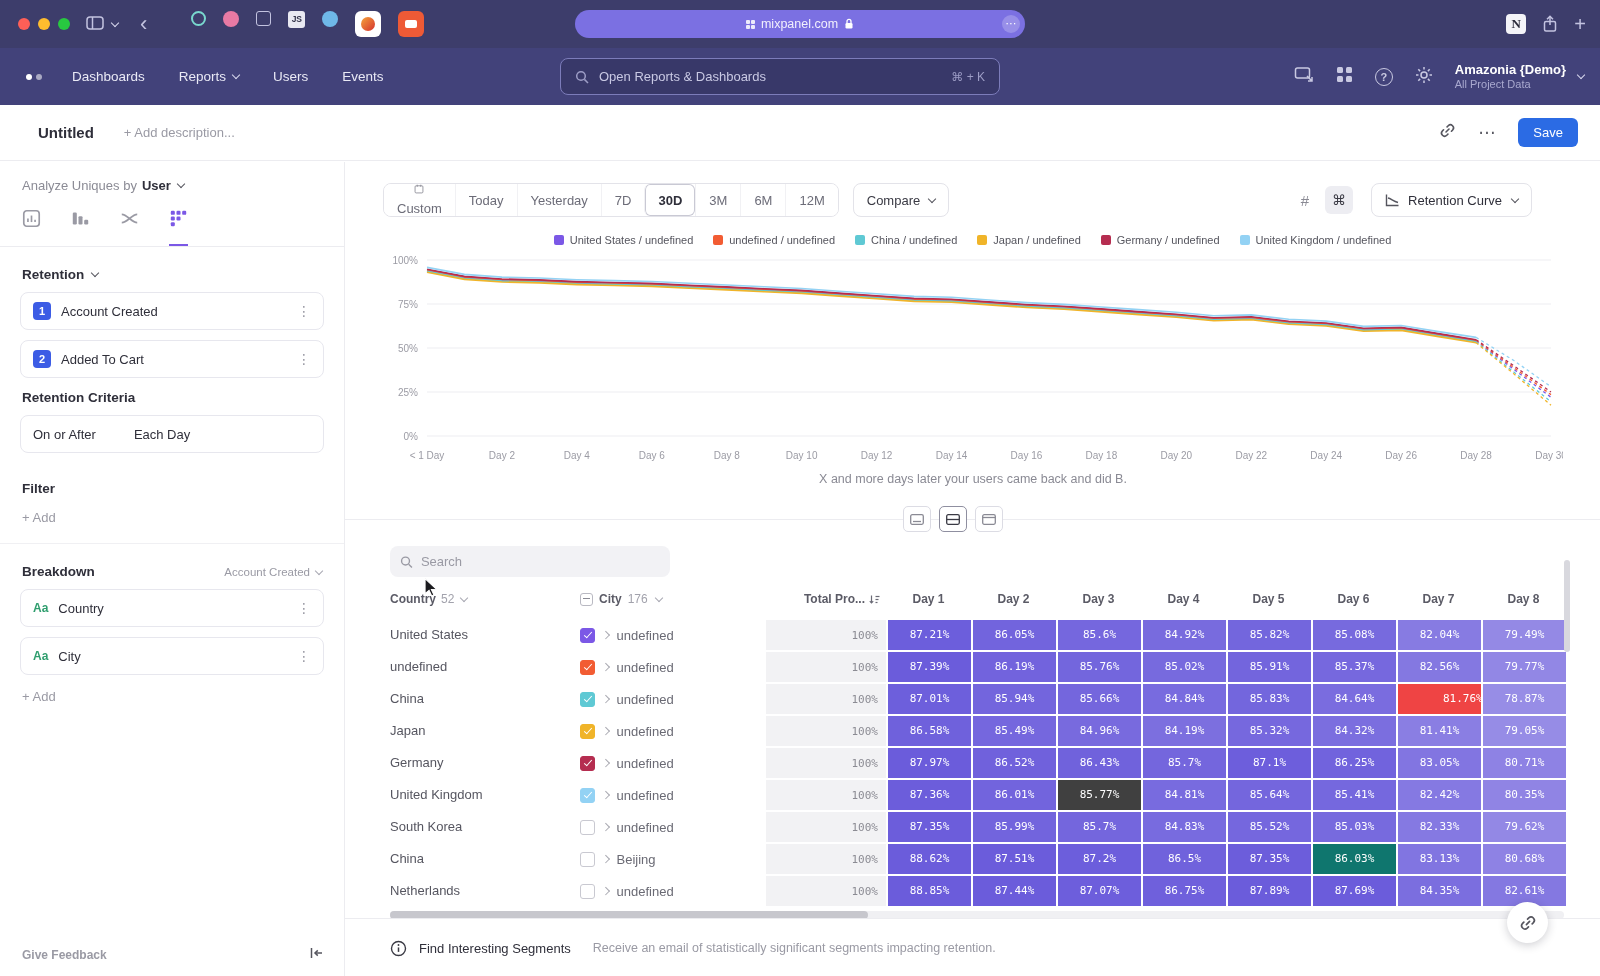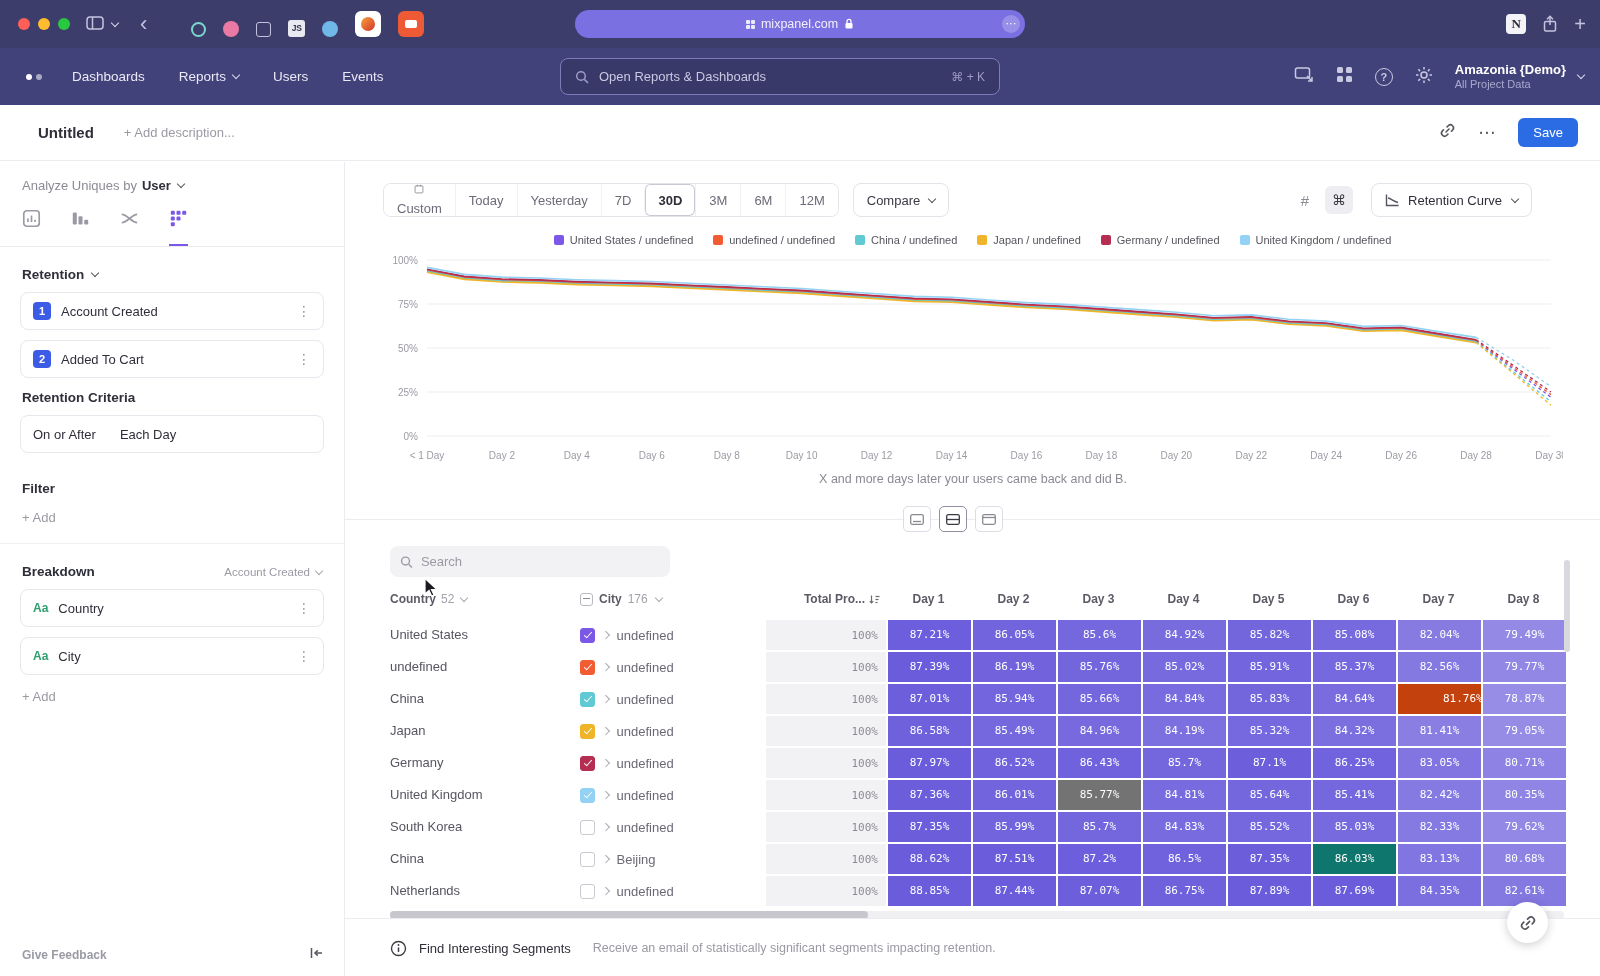--- a/index.html
+++ b/index.html
@@ -7,21 +7,21 @@
   body { font-family:"Liberation Sans","DejaVu Sans",sans-serif; }
   #app { position:relative; width:1600px; height:976px; background:#ffffff; overflow:hidden; }
 
   
   .browser-bar { position:absolute; top:0; left:0; right:0; height:48px; background:#3d3d6b; display:flex; align-items:center; }
   .traffic { display:flex; gap:8px; margin-left:18px; }
   .traffic i { width:12px; height:12px; border-radius:50%; display:block; }
   .chrome-icn { color:#c3c3e0; font-size:16px; line-height:1; margin-left:16px; }
   .pill { position:absolute; left:575px; top:10px; width:450px; height:28px; border-radius:14px; background:#7b70e2; display:flex; align-items:center; justify-content:center; gap:6px; color:#f2f0fd; font-size:12.5px; }
   .pill .dots-badge { position:absolute; right:5px; top:5px; width:18px; height:18px; border-radius:50%; background:rgba(255,255,255,.22); color:#fff; font-size:11px; text-align:center; line-height:17px; }
-  .ext-row { display:flex; align-items:flex-end; gap:17px; margin-left:44px; }
+  .ext-row { display:flex; align-items:flex-start; gap:17px; margin-left:44px; }
   .ext-dot { width:16px; height:16px; border-radius:50%; }
   .ext-ring { width:15px; height:15px; border-radius:50%; border:2px solid #79d8ce; }
   .ext-cube { width:15px; height:15px; border:1.6px solid #c3c3e0; border-radius:3px; }
   .js-badge { width:17px; height:17px; background:#e9e9f2; color:#33334a; border-radius:3px; font-size:8.5px; font-weight:bold; text-align:center; line-height:17px; }
   .fav-tab { width:26px; height:26px; border-radius:6px; display:flex; align-items:center; justify-content:center; }
   .browser-right { position:absolute; right:14px; top:0; height:48px; display:flex; align-items:center; gap:16px; }
   .notion-badge { width:20px; height:20px; background:#f4f4f8; border-radius:4px; color:#2b2b3a; font-family:"Liberation Serif","DejaVu Serif",serif; font-weight:bold; font-size:13px; text-align:center; line-height:20px; }
 
   
   .nav-bar { position:absolute; top:48px; left:0; right:0; height:57px; background:#42427a; display:flex; align-items:center; }
@@ -339,21 +339,21 @@
           <div class="sb-card">
             <span class="step-badge">2</span>
             <span>Added To Cart</span>
             <span class="kebab">⋮</span>
           </div>
         </div>
 
       <div class="sec-title" style="margin:12px 22px 0">Retention Criteria</div>
       <div class="sb-card">
         <span>On or After</span>
-        <span style="margin-left:14px">Each Day</span>
+        <span style="margin-left:28px">Each Day</span>
       </div>
 
       <div class="sec-title" style="margin:28px 22px 0">Filter</div>
       <div class="add-link">+ Add</div>
       <div class="sb-div"></div>
 
       <div class="bd-head" style="margin-top:20px">
         <span class="sec-title">Breakdown</span>
         <span class="bd-ctx">
           <span>Account Created</span>
@@ -629,21 +629,21 @@
               </div>
               <div class="td-total">
                 <span>100%</span>
               </div>
               <div class="td-day" style="background: rgb(109, 95, 220);">87.01%</div>
               <div class="td-day" style="background: rgb(115, 101, 221);">85.94%</div>
               <div class="td-day" style="background: rgb(116, 102, 221);">85.66%</div>
               <div class="td-day" style="background: rgb(120, 107, 223);">84.84%</div>
               <div class="td-day" style="background: rgb(115, 102, 221);">85.83%</div>
               <div class="td-day" style="background: rgb(122, 108, 223);">84.64%</div>
-              <div class="td-day" style="background: #c2410c; padding-left: 45px;">81.76%</div>
+              <div class="td-day" style="background: #ef4444; padding-left: 45px;">81.76%</div>
               <div class="td-day" style="background: rgb(151, 141, 230);">78.87%</div>
             </div>
             <div class="t-row">
               <div class="td-country">Japan</div>
               <div class="td-city">
                 <span class="checkbox" style="background: rgb(240, 180, 41); border-color: rgb(240, 180, 41);">
                   <i class="tickmark"></i>
                 </span>
                 <i class="chev-r"></i>
                 <span>undefined</span>
@@ -688,21 +688,21 @@
                   <i class="tickmark"></i>
                 </span>
                 <i class="chev-r"></i>
                 <span>undefined</span>
               </div>
               <div class="td-total">
                 <span>100%</span>
               </div>
               <div class="td-day" style="background: rgb(108, 93, 219);">87.36%</div>
               <div class="td-day" style="background: rgb(114, 100, 221);">86.01%</div>
-              <div class="td-day" style="background: #737373; text-align: center;">85.77%</div>
+              <div class="td-day" style="background: #404040; text-align: center;">85.77%</div>
               <div class="td-day" style="background: rgb(120, 107, 223);">84.81%</div>
               <div class="td-day" style="background: rgb(116, 102, 221);">85.64%</div>
               <div class="td-day" style="background: rgb(117, 104, 222);">85.41%</div>
               <div class="td-day" style="background: rgb(133, 121, 226);">82.42%</div>
               <div class="td-day" style="background: rgb(144, 132, 228);">80.35%</div>
             </div>
             <div class="t-row">
               <div class="td-country">South Korea</div>
               <div class="td-city">
                 <span class="checkbox"></span>

